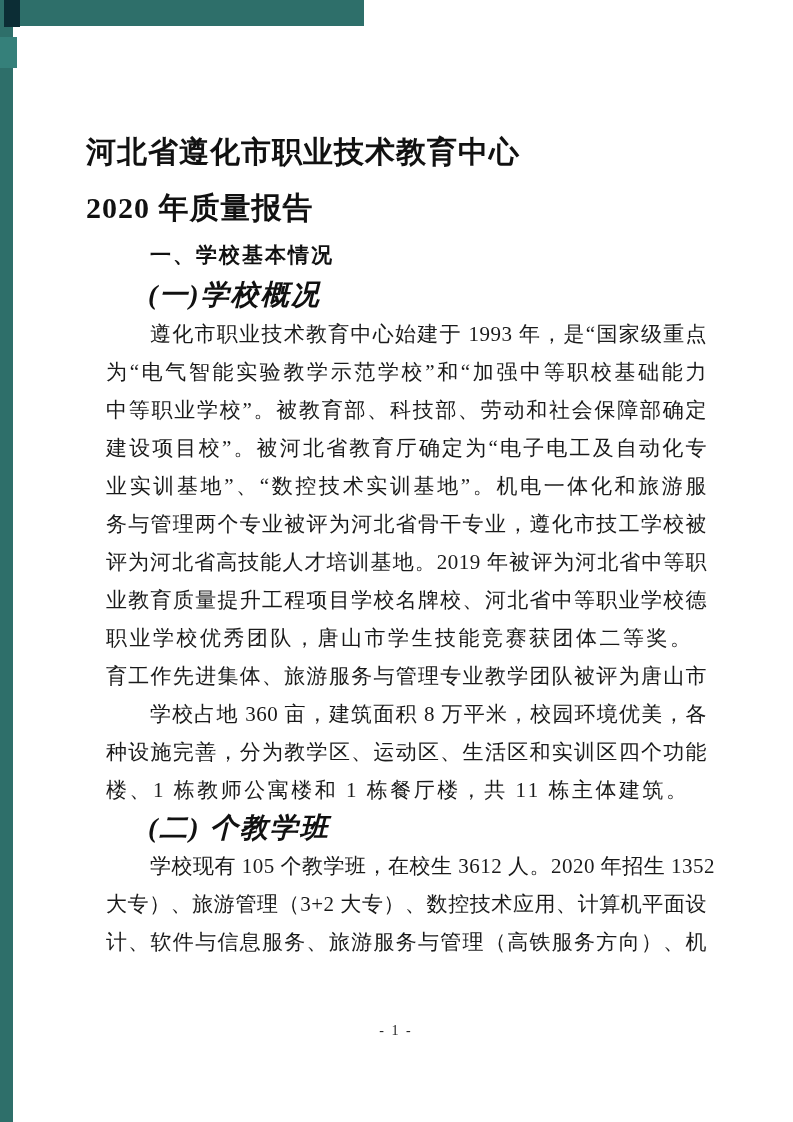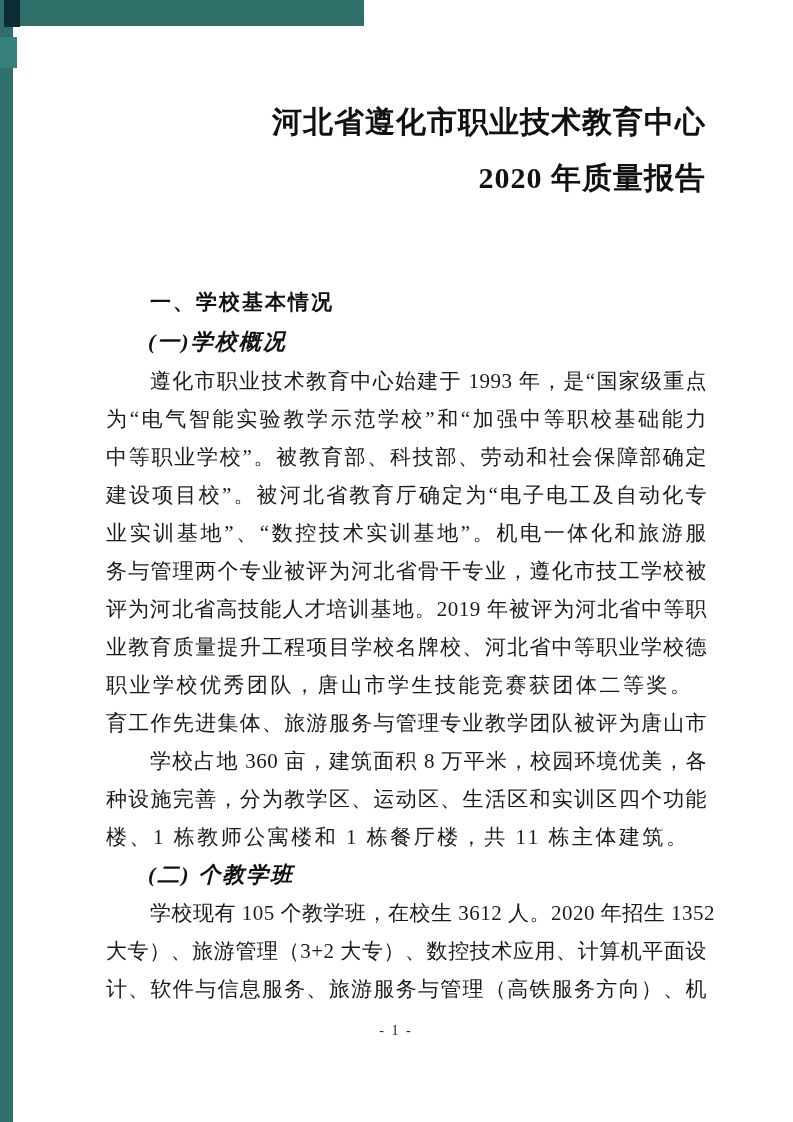--- a/index.html
+++ b/index.html
@@ -10,36 +10,37 @@
   }
   
   .deco { position:absolute; }
   .left-bar  { left:0; top:0; width:13px; height:1122px; }
   .top-bar   { left:0; top:0; width:364px; height:26px; }
   .corner    { left:4px; top:0; width:16px; height:27px; }
   .block2    { left:0; top:37px; width:17px; height:31px; }
 
   
   .doc-title {
-    position:absolute; left:86px; width:620px; text-align:right;
+    position:absolute; left:86px; width:620px; text-align:left;
     font-weight:bold; font-size:30px; color:#111; letter-spacing:1px;
     font-family:"Liberation Serif","DejaVu Serif",serif;
+    margin-top:30px;
   }
   .title1 { top:102px; }
   .title2 { top:158px; }
 
   
   .flow { position:absolute; left:106px; top:235px; width:601px; color:#1a1a1a; }
   .row-h1 {
     height:40px; line-height:40px; font-size:21px; font-weight:bold;
     font-family:"Liberation Sans","DejaVu Sans",sans-serif;
-    padding-left:44px; letter-spacing:2px; color:#111;margin-top:47px;
+    padding-left:44px; letter-spacing:2px; color:#111;
   }
   .row-h2 {
-    height:40px; line-height:40px; font-size:22px; font-weight:bold; font-style:italic;
+    height:40px; line-height:40px; font-size:28px; font-weight:bold; font-style:italic;
     font-family:"Liberation Serif","DejaVu Serif",serif;
     padding-left:42px; letter-spacing:2px; color:#111;
   }
   .row-h2.inflow { height:38px; line-height:38px; }
   .row {
     height:38px; line-height:38px; font-size:21px;
     text-align:justify; text-align-last:justify; letter-spacing:0.5px;
     white-space:nowrap; color:#1a1a1a;
   }
   .row.indent { text-indent:44px; }

